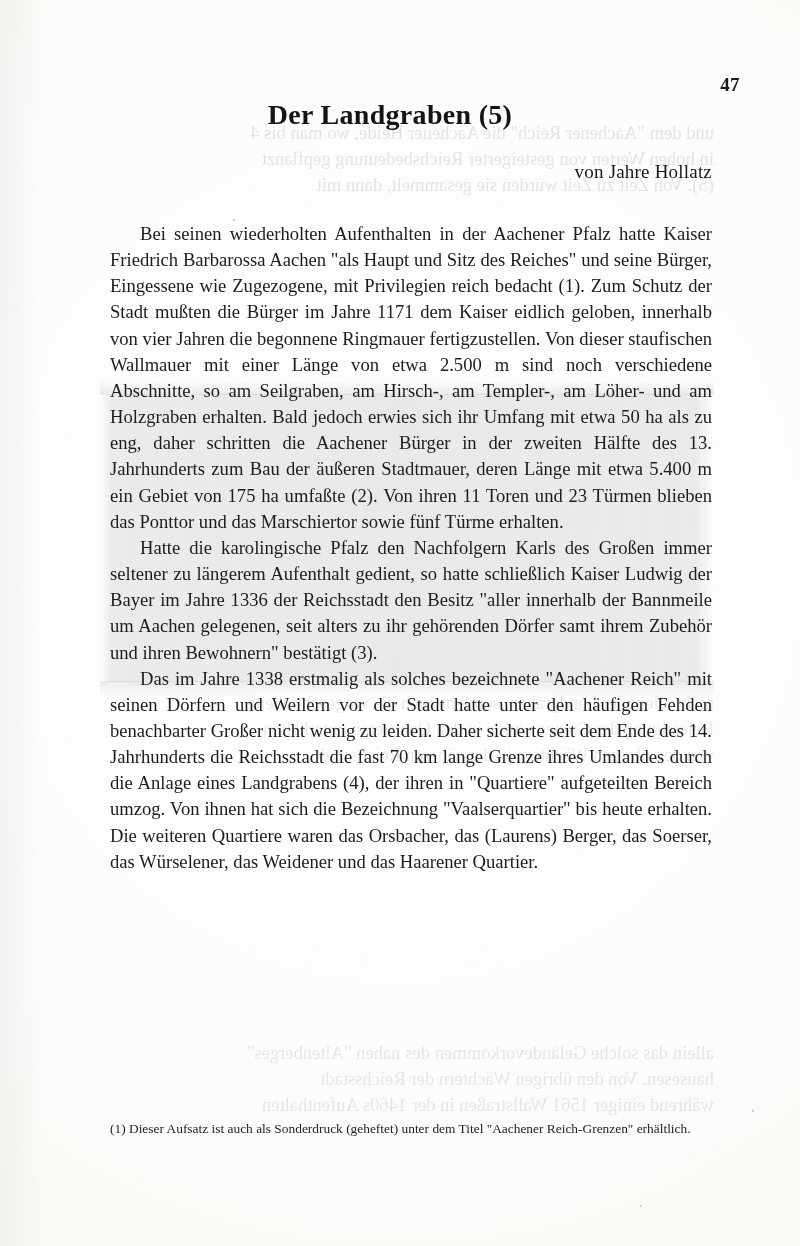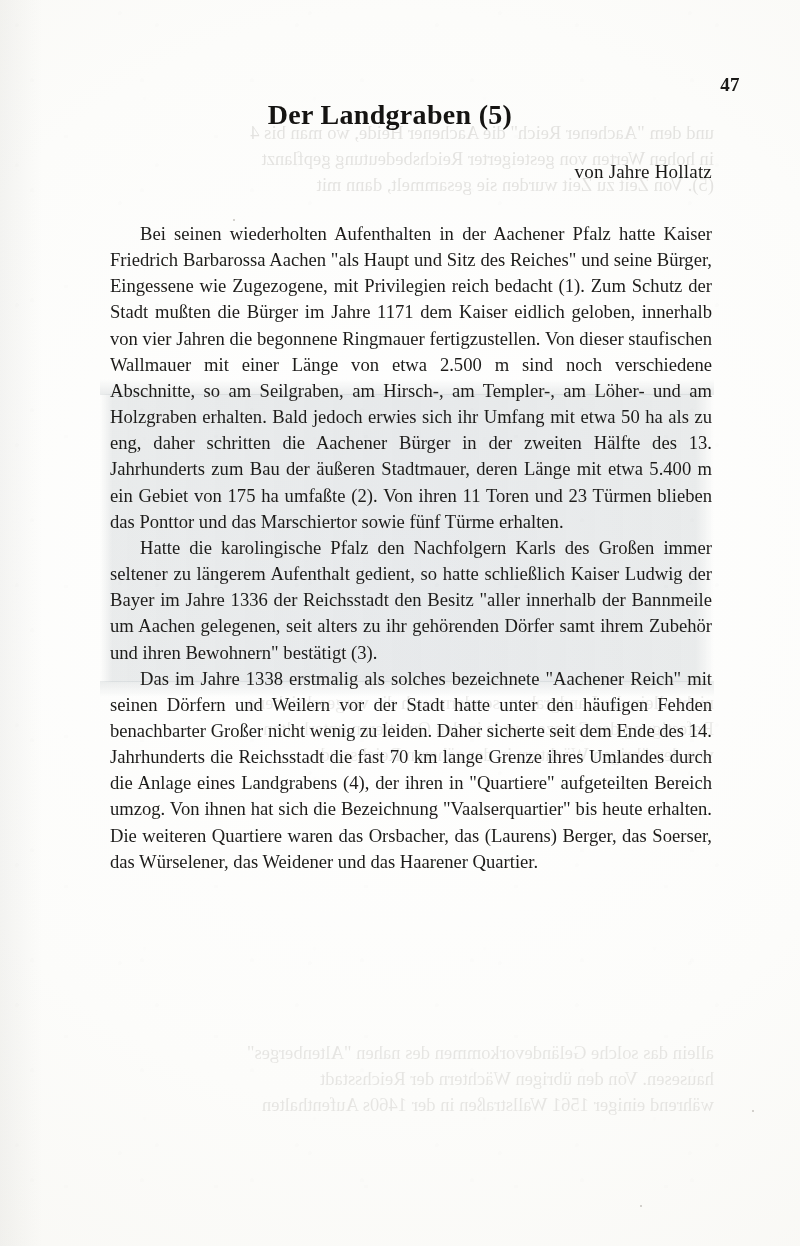--- a/index.html
+++ b/index.html
@@ -209,14 +209,17 @@
   <h1 class="title">Der Landgraben (5)</h1>
 
   <div class="byline">von Jahre Hollatz</div>
 
   <div class="body-copy">
     <p>Bei seinen wiederholten Aufenthalten in der Aachener Pfalz hatte Kaiser Friedrich Barbarossa Aachen "als Haupt und Sitz des Reiches" und seine Bürger, Eingessene wie Zugezogene, mit Privilegien reich bedacht (1). Zum Schutz der Stadt mußten die Bürger im Jahre 1171 dem Kaiser eidlich geloben, innerhalb von vier Jahren die begonnene Ringmauer fertigzustellen. Von dieser staufischen Wallmauer mit einer Länge von etwa 2.500 m sind noch verschiedene Abschnitte, so am Seilgraben, am Hirsch-, am Templer-, am Löher- und am Holzgraben erhalten. Bald jedoch erwies sich ihr Umfang mit etwa 50 ha als zu eng, daher schritten die Aachener Bürger in der zweiten Hälfte des 13. Jahrhunderts zum Bau der äußeren Stadtmauer, deren Länge mit etwa 5.400 m ein Gebiet von 175 ha umfaßte (2). Von ihren 11 Toren und 23 Türmen blieben das Ponttor und das Marschiertor sowie fünf Türme erhalten.</p>
     <p>Hatte die karolingische Pfalz den Nachfolgern Karls des Großen immer seltener zu längerem Aufenthalt gedient, so hatte schließlich Kaiser Ludwig der Bayer im Jahre 1336 der Reichsstadt den Besitz "aller innerhalb der Bannmeile um Aachen gelegenen, seit alters zu ihr gehörenden Dörfer samt ihrem Zubehör und ihren Bewohnern" bestätigt (3).</p>
     <p>Das im Jahre 1338 erstmalig als solches bezeichnete "Aachener Reich" mit seinen Dörfern und Weilern vor der Stadt hatte unter den häufigen Fehden benachbarter Großer nicht wenig zu leiden. Daher sicherte seit dem Ende des 14. Jahrhunderts die Reichsstadt die fast 70 km lange Grenze ihres Umlandes durch die Anlage eines Landgrabens (4), der ihren in "Quartiere" aufgeteilten Bereich umzog. Von ihnen hat sich die Bezeichnung "Vaalserquartier" bis heute erhalten. Die weiteren Quartiere waren das Orsbacher, das (Laurens) Berger, das Soerser, das Würselener, das Weidener und das Haarener Quartier.</p>
   </div>
 
+  <div class="footnote">
+    <p>(1) Dieser Aufsatz ist auch als Sonderdruck (geheftet) unter dem Titel "Aachener Reich-Grenzen" erhältlich.</p>
+  </div>
 
 </div>
 
 </body></html>

